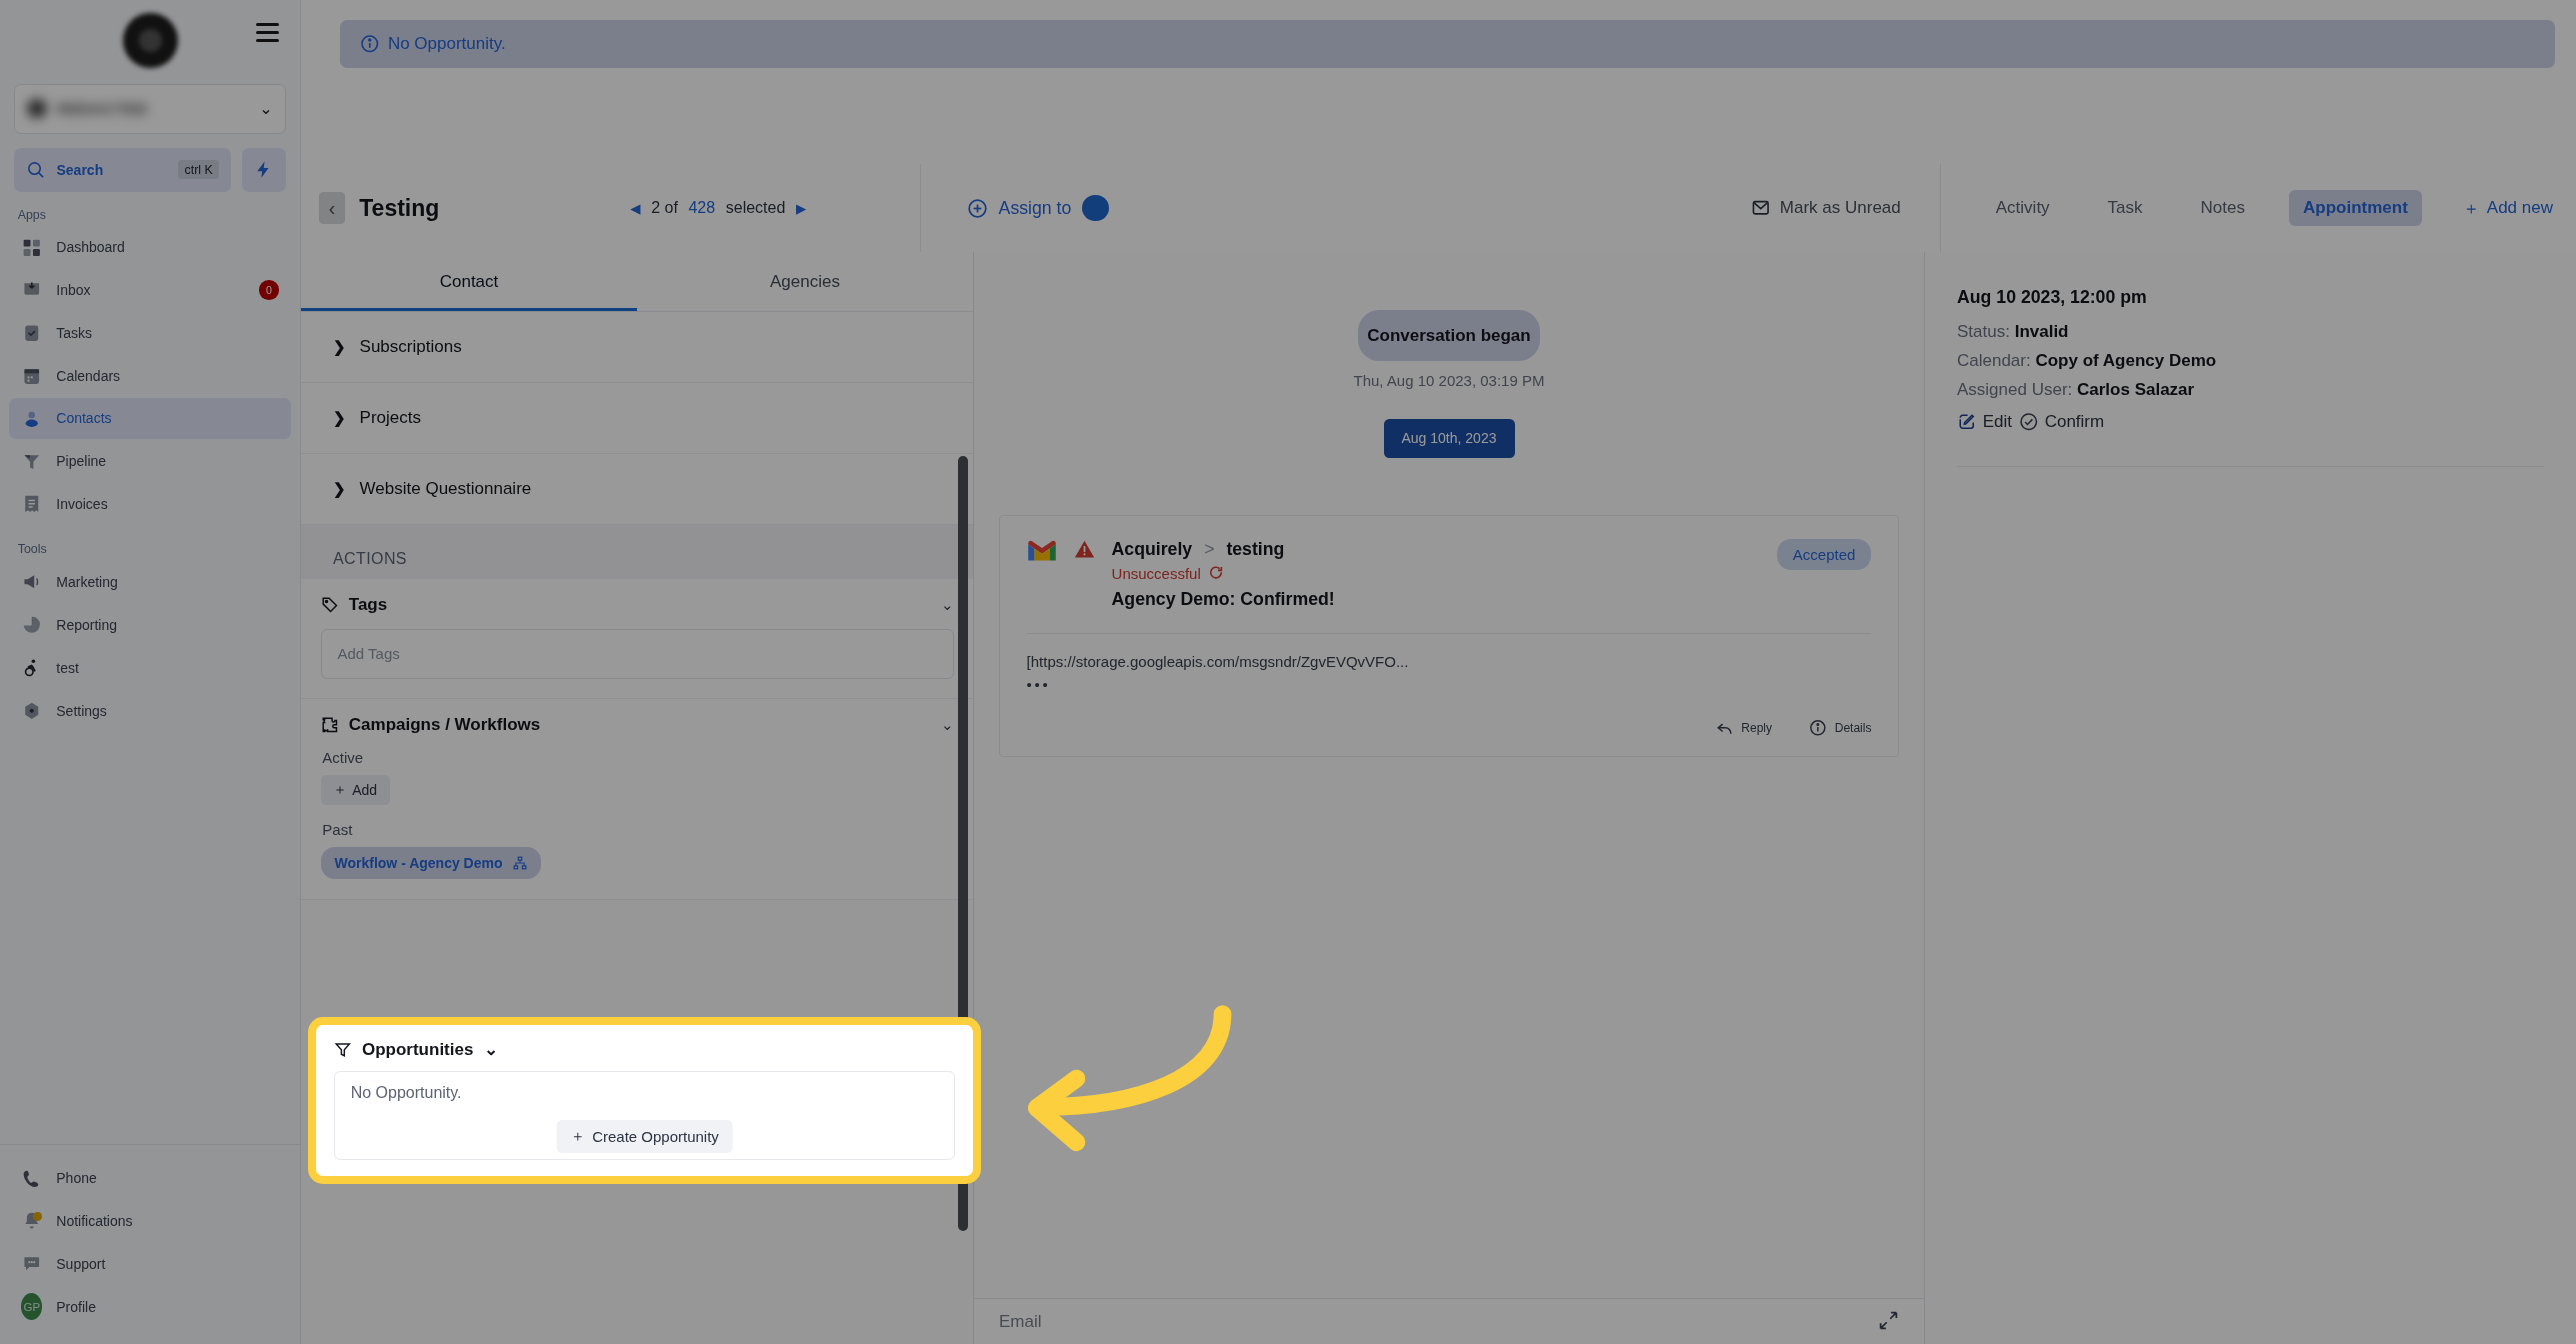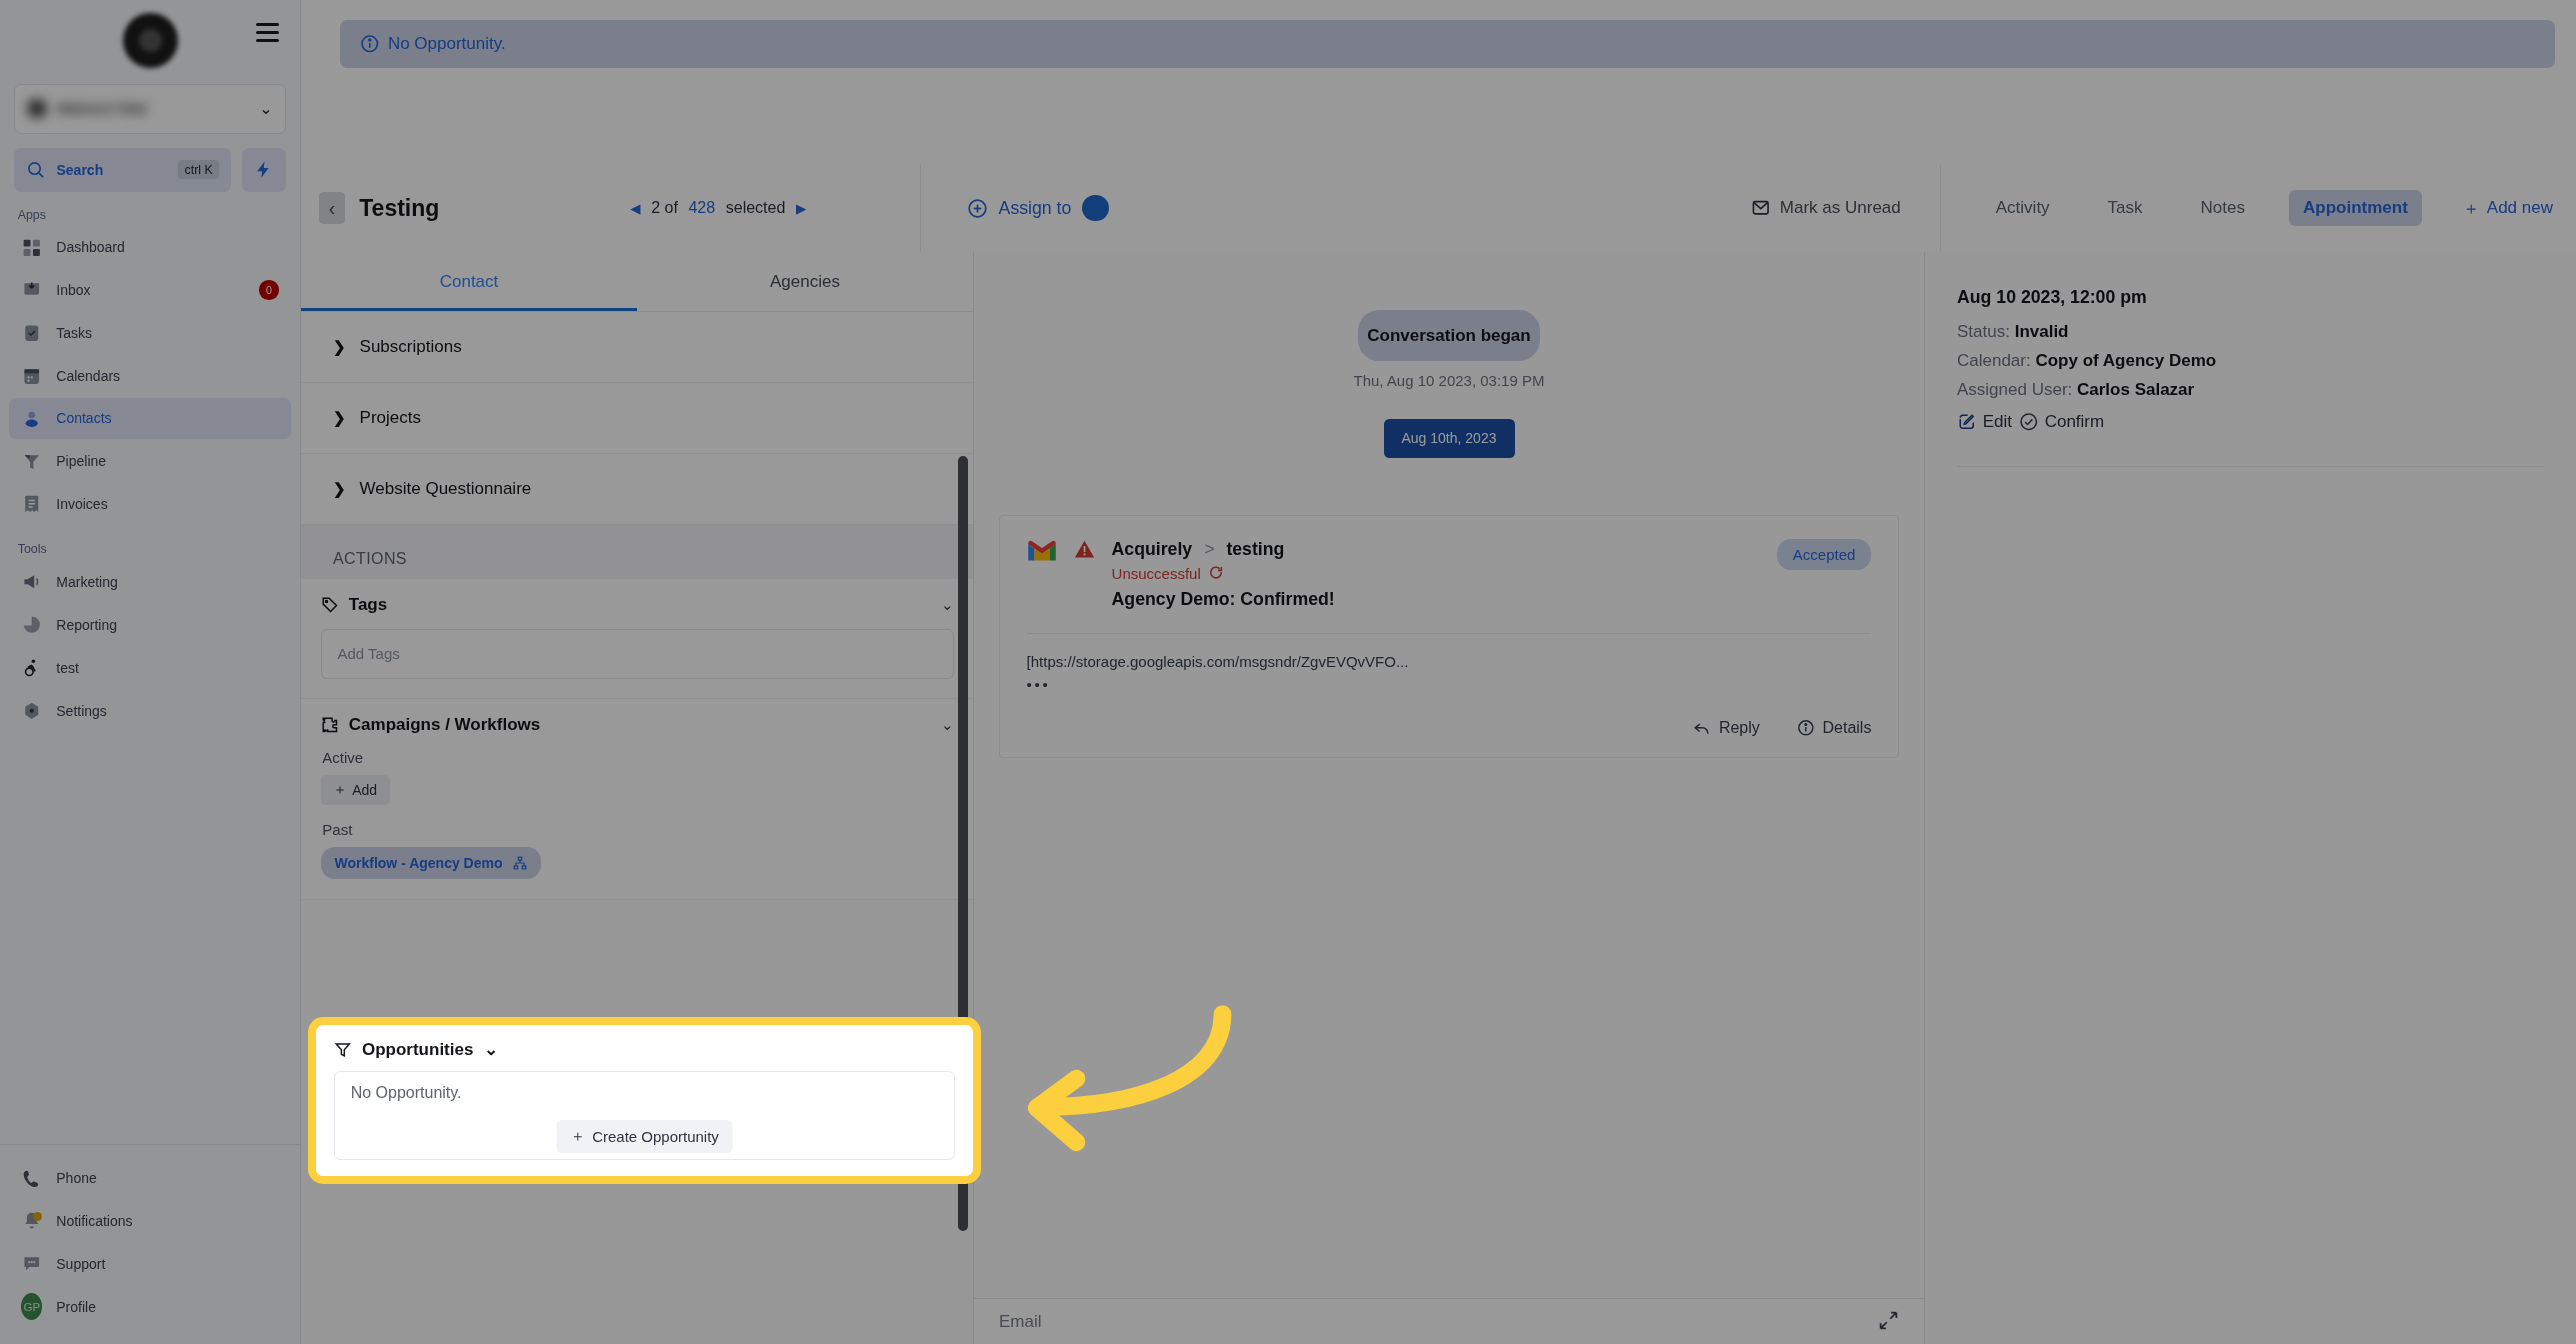--- a/index.html
+++ b/index.html
@@ -154,21 +154,21 @@
   
   #contact-panel {
     position: absolute; left: 301px; top: 252px; width: 673px; height: 1092px;
     background: #fcfcfd; border-right: 0.9px solid #e2e5ec; overflow: hidden;
   }
   .c-tabs { display: flex; height: 60px; background: #fff; border-bottom: 0.9px solid #e7e9ee; }
   .c-tab {
     flex: 1; display: flex; align-items: center; justify-content: center;
     font-size: 17px; color: #474d5a; cursor: pointer; position: relative;
   }
-  .c-tab.active { color: #3b82f6; text-align: right; }
+  .c-tab.active { color: #0f172a; text-align: right; }
   .c-tab.active::after {
     content: ""; position: absolute; left: 0; right: 0; bottom: 0;
     height: 3.5px; background: #1b6fd4;
   }
   .acc-row {
     height: 71px; display: flex; align-items: center; gap: 14px;
     padding: 0 32px; border-bottom: 0.9px solid #eceef2; cursor: pointer;
     font-size: 17px; color: #15171c; background: #fff;
   }
   .chev-right { color: #15171c; font-size: 15px; font-weight: 700; }
@@ -252,21 +252,21 @@
   .msg-status { color: #d23b32; font-size: 15px; margin-top: 5.3px; display: flex; align-items: center; gap: 7px; }
   .msg-subject { font-size: 17.7px; font-weight: 700; color: #15171c; margin-top: 7px; }
   .accepted-badge {
     background: #cdd9ef; color: #2664d8; font-size: 15px;
     padding: 7px 16px; border-radius: 14px; height: fit-content;
   }
   .msg-divider { border-top: 0.9px solid #e7e9ee; margin: 23px 0 19.5px 0; }
   .msg-link { color: #3a404d; font-size: 15px; }
   .msg-ellipsis { color: #3a404d; font-size: 15px; letter-spacing: 2.7px; margin-top: 5.3px; }
   .msg-actions { display: flex; justify-content: flex-end; gap: 37px; margin-top: 26.6px; }
-  .msg-action { display: flex; align-items: center; gap: 8px; color: #3a404d; font-size: 16px; cursor: pointer; }
+  .msg-action { display: flex; align-items: center; gap: 8px; color: #3a404d; font-size: 12px; cursor: pointer; }
 
   #composer {
     position: absolute; left: 974px; top: 1298px; width: 950px; height: 47px;
     border-top: 0.9px solid #e2e5ec; background: #fff;
     display: flex; align-items: center; padding: 0 25px;
   }
   .composer-lbl { color: #787e8c; font-size: 17px; }
   .expand-icn { margin-left: auto; color: #3a404d; cursor: pointer; }
 
   

